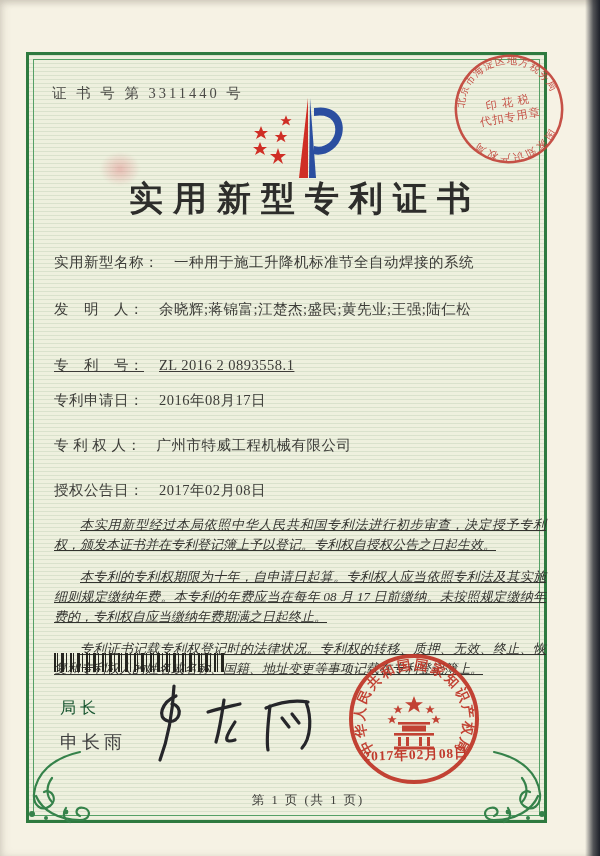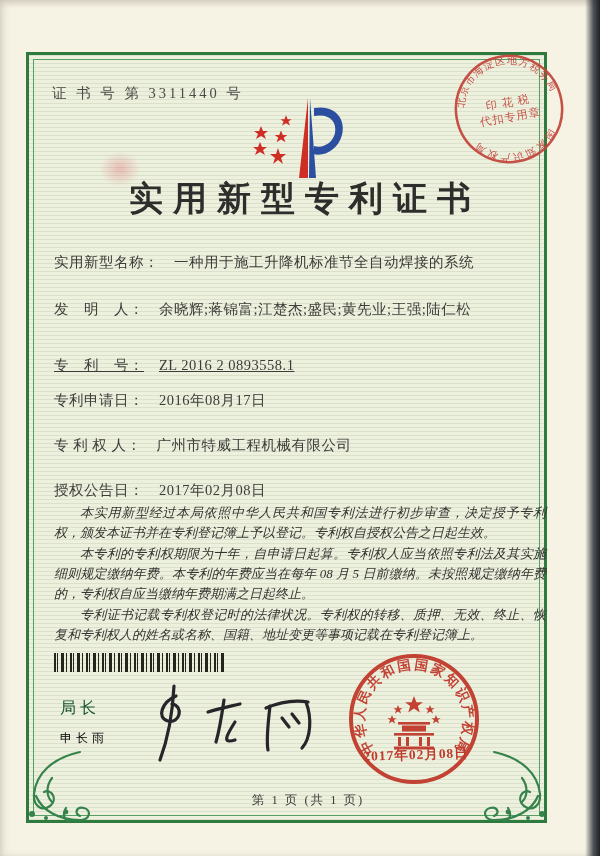--- a/index.html
+++ b/index.html
@@ -12,25 +12,25 @@
   .frame-inner{position:absolute;left:33px;top:59px;width:507px;height:757px;border:1px solid #55a066;box-sizing:border-box;}
   .cert-number{position:absolute;left:52px;top:84px;font-size:14.5px;letter-spacing:3px;color:#4a4a46;}
   .logo{position:absolute;left:248px;top:90px;width:104px;height:96px;}
   .title{position:absolute;left:0;top:176px;width:600px;text-align:center;font-size:34px;font-weight:600;
          letter-spacing:10px;text-indent:10px;color:#2d2d2b;}
   .field-row{position:absolute;left:54px;font-size:14.5px;color:#3c3c38;white-space:nowrap;letter-spacing:0.5px;}
   .flabel{margin-right:15px;}
   .r0{top:253px;} .r1{top:300px;} .r2{top:356px;text-decoration:underline;} .r3{top:391px;} .r4{top:436px;} .r5{top:481px;text-align:center;}
   .paras{position:absolute;left:54px;top:503px;width:492px;font-size:13px;line-height:1.54;
          font-style:italic;color:#33332f;text-align:justify;}
-  .paras p{margin:0 0 1px 0;text-indent:2em;}
+  .paras p{margin:12px 0 1px 0;text-indent:2em;text-decoration:underline;}
   .barcode{position:absolute;left:54px;top:653px;width:172px;height:19px;
         background:repeating-linear-gradient(90deg,#25251f 0 2px,transparent 2px 3px,#25251f 3px 4px,transparent 4px 7px,#25251f 7px 10px,transparent 10px 12px,#25251f 12px 13px,transparent 13px 16px);}
   .director-title{position:absolute;left:60px;top:698px;font-size:16px;letter-spacing:4px;color:#14532d;}
-  .director-name{position:absolute;left:60px;top:730px;font-size:12px;letter-spacing:4px;color:#000000;}
+  .director-name{position:absolute;left:60px;top:730px;font-size:18px;letter-spacing:4px;color:#404040;}
   .signature{position:absolute;left:138px;top:678px;width:195px;height:98px;}
   .footer{position:absolute;left:0;top:792px;width:600px;text-align:center;font-size:12.5px;letter-spacing:2px;color:#3d3d39;padding-left:8px;}
   .seal-tax{position:absolute;left:450px;top:50px;width:118px;height:118px;transform:rotate(-10deg);opacity:0.92;}
   .seal-sipo{position:absolute;left:344px;top:649px;width:140px;height:140px;opacity:0.95;}
   .seal-date{position:absolute;left:350px;top:746px;width:132px;text-align:center;font-size:13.5px;font-weight:bold;
         color:#c03a2c;letter-spacing:1px;transform:rotate(-2deg);}
   .flourish{position:absolute;width:80px;height:80px;}
   .fl-left{left:22px;top:748px;}
   .fl-right{left:472px;top:748px;transform:scaleX(-1);}
   .smudge{position:absolute;left:100px;top:152px;width:40px;height:34px;border-radius:50%;
@@ -109,21 +109,21 @@
   </div>
   <div class="field-row r4">
     <span class="flabel">专 利 权 人：</span><span class="fvalue">广州市特威工程机械有限公司</span>
   </div>
   <div class="field-row r5">
     <span class="flabel">授权公告日：</span><span class="fvalue">2017年02月08日</span>
   </div>
 
   <div class="paras">
     <p>本实用新型经过本局依照中华人民共和国专利法进行初步审查，决定授予专利权，颁发本证书并在专利登记簿上予以登记。专利权自授权公告之日起生效。</p>
-    <p>本专利的专利权期限为十年，自申请日起算。专利权人应当依照专利法及其实施细则规定缴纳年费。本专利的年费应当在每年 08 月 5 日前缴纳。未按照规定缴纳年费的，专利权自应当缴纳年费期满之日起终止。</p>
+    <p>本专利的专利权期限为十年，自申请日起算。专利权人应当依照专利法及其实施细则规定缴纳年费。本专利的年费应当在每年 08 月 17 日前缴纳。未按照规定缴纳年费的，专利权自应当缴纳年费期满之日起终止。</p>
     <p>专利证书记载专利权登记时的法律状况。专利权的转移、质押、无效、终止、恢复和专利权人的姓名或名称、国籍、地址变更等事项记载在专利登记簿上。</p>
   </div>
 
   <div class="barcode"></div>
 
   <div class="director-title">局长</div>
   <div class="director-name">申长雨</div>
 
   <svg class="signature" viewBox="0 0 195 98">
     <g fill="none" stroke="#26262a" stroke-width="3.2" stroke-linecap="round">

